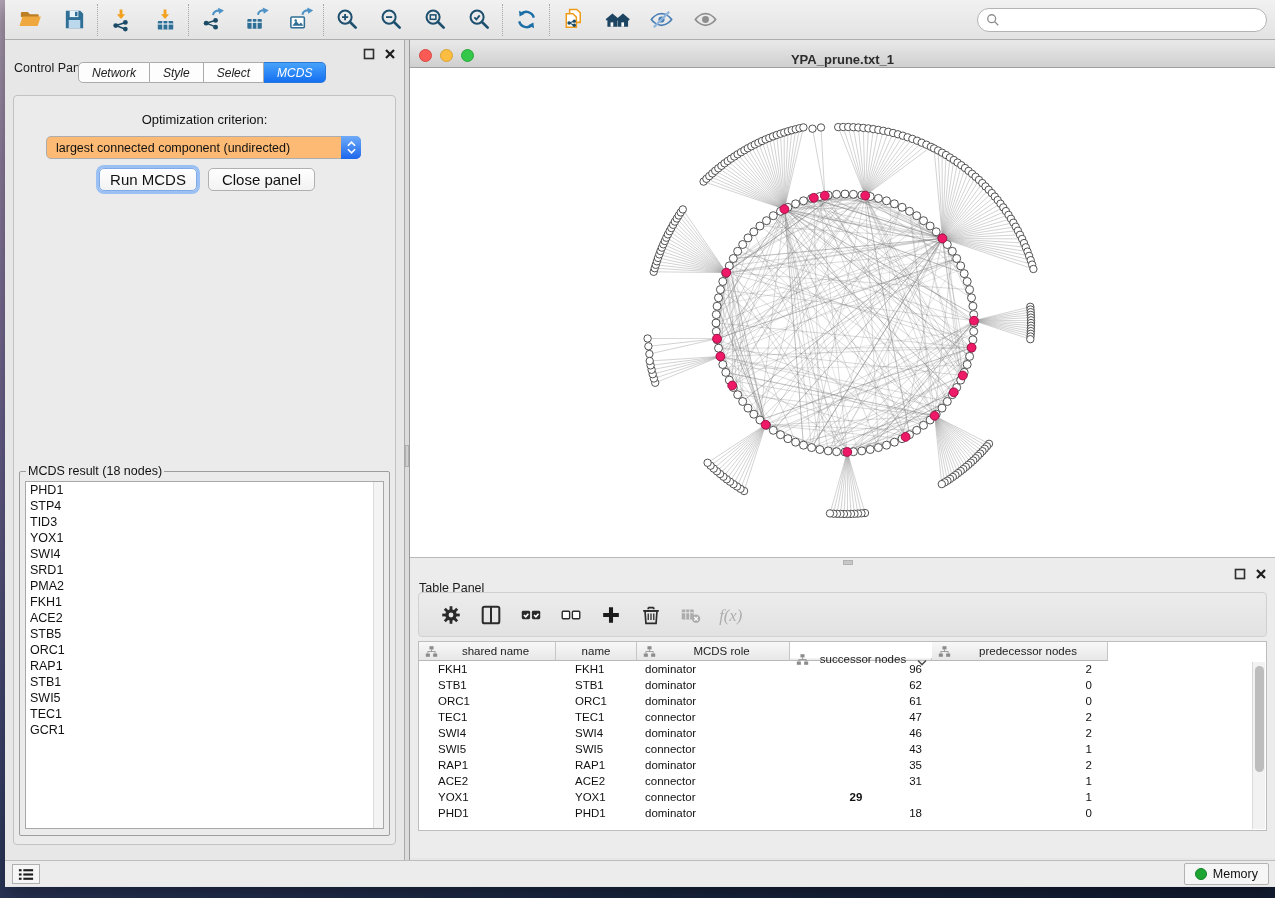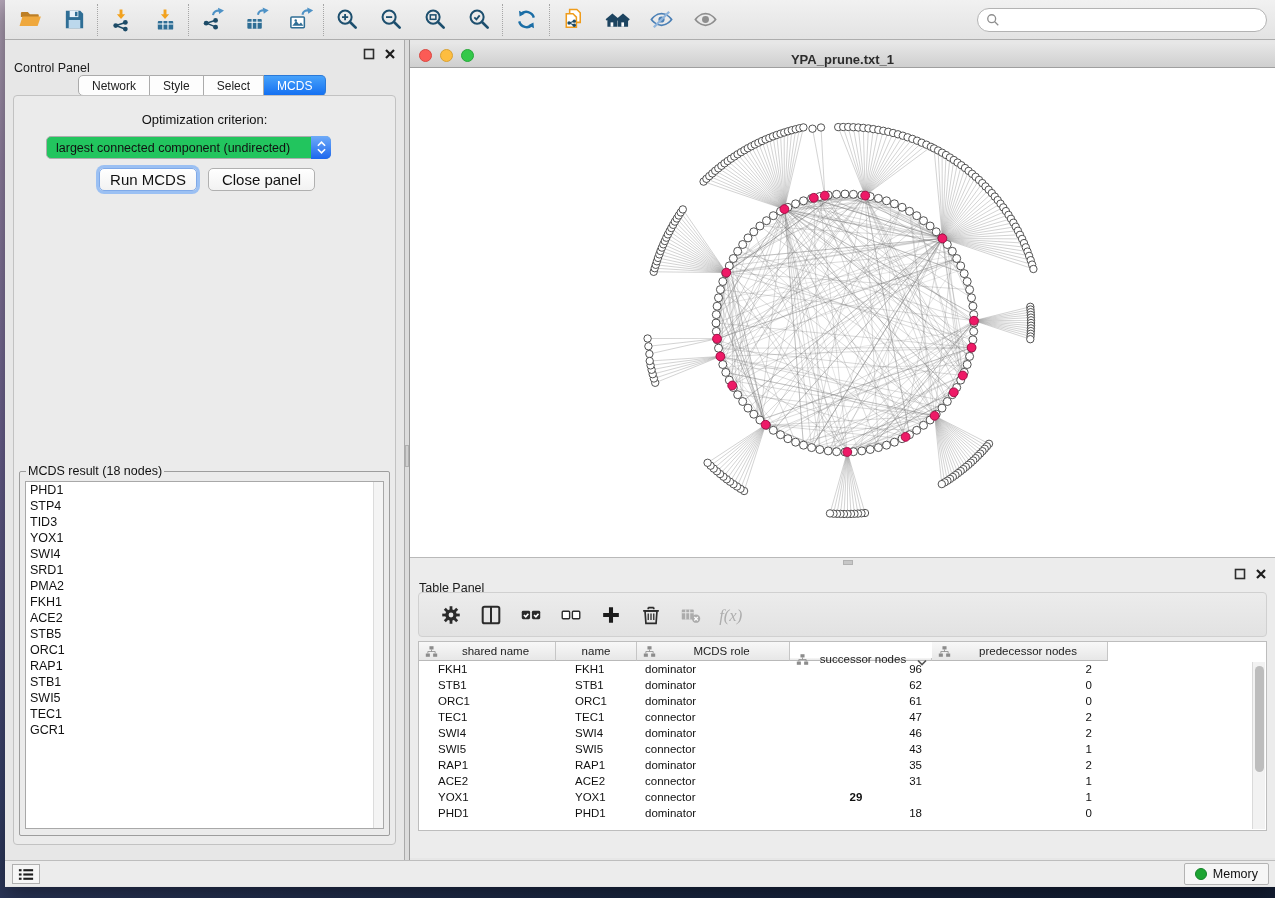--- a/index.html
+++ b/index.html
@@ -24,31 +24,31 @@
   #search-input { border:none; outline:none; flex:1; font-size:12px; background:transparent; }
 
   
   #control-panel { position:absolute; left:0; top:40px; width:399px; height:820px; background:#e7e7e7; }
   .panel-titlebar { position:absolute; left:0; top:4px; width:100%; height:22px; }
   .panel-title { position:absolute; left:9px; top:17px; font-size:12.5px; color:#1a1a1a; }
   .panel-icons { position:absolute; right:8px; top:4px; display:flex; gap:9px; }
   .panel-icons span { width:12px; height:12px; display:flex; }
   .panel-icons svg { width:12px; height:12px; }
 
-  #cp-tabs { position:absolute; left:73px; top:35px; height:33px; display:flex; }
+  #cp-tabs { position:absolute; left:73px; top:22px; height:33px; display:flex;font-style:italic; }
   .cp-tab { height:21px; line-height:20px; padding:0 13px; font-size:12px; color:#222;
     background:#fdfdfd; border:1px solid #ababab; border-left:none; }
   .cp-tab:first-child { border-left:1px solid #ababab; border-radius:5px 0 0 5px; }
   .cp-tab:last-child { border-radius:0 5px 5px 0; }
   .cp-tab.active { background:linear-gradient(#47a2fb,#1470f1); color:#fff; border-color:#2a79d8; }
 
   #cp-content { position:absolute; left:8px; top:55px; width:383px; height:750px;
     background:#ebebeb; border:1px solid #c2c2c2; border-radius:4px; }
   #opt-label { position:absolute; left:0; top:16px; width:100%; text-align:center; font-size:13px; color:#111; }
-  #opt-select { position:absolute; left:32px; top:40px; width:285px; height:23px; background:#22c55e;
+  #opt-select { position:absolute; left:32px; top:40px; width:315px; height:23px; background:#fdba74;
     border:1px solid #adadad; border-radius:5px; display:flex; align-items:center; }
   #opt-select .sel-text { flex:1; font-size:12.5px; padding-left:9px; color:#111; white-space:nowrap; }
   #opt-select .stepper { width:20px; height:23px; margin-right:-1px; border-radius:0 5px 5px 0;
     background:linear-gradient(#6fabf8,#1c66ee); display:flex; flex-direction:column; align-items:center; justify-content:center; gap:1px; }
   .stepper svg { width:9px; height:6px; }
   .cp-btn { position:absolute; top:72px; height:23px; background:linear-gradient(#ffffff,#f2f2f2);
     border:1px solid #b0b0b0; border-radius:5px; font-size:15px; color:#111; font-family:inherit; }
   #run-btn { left:85px; width:98px; box-shadow:0 0 0 3px rgba(102,163,248,.6); border-color:#7fa9e8; }
   #close-btn { left:194px; width:107px; }
 

